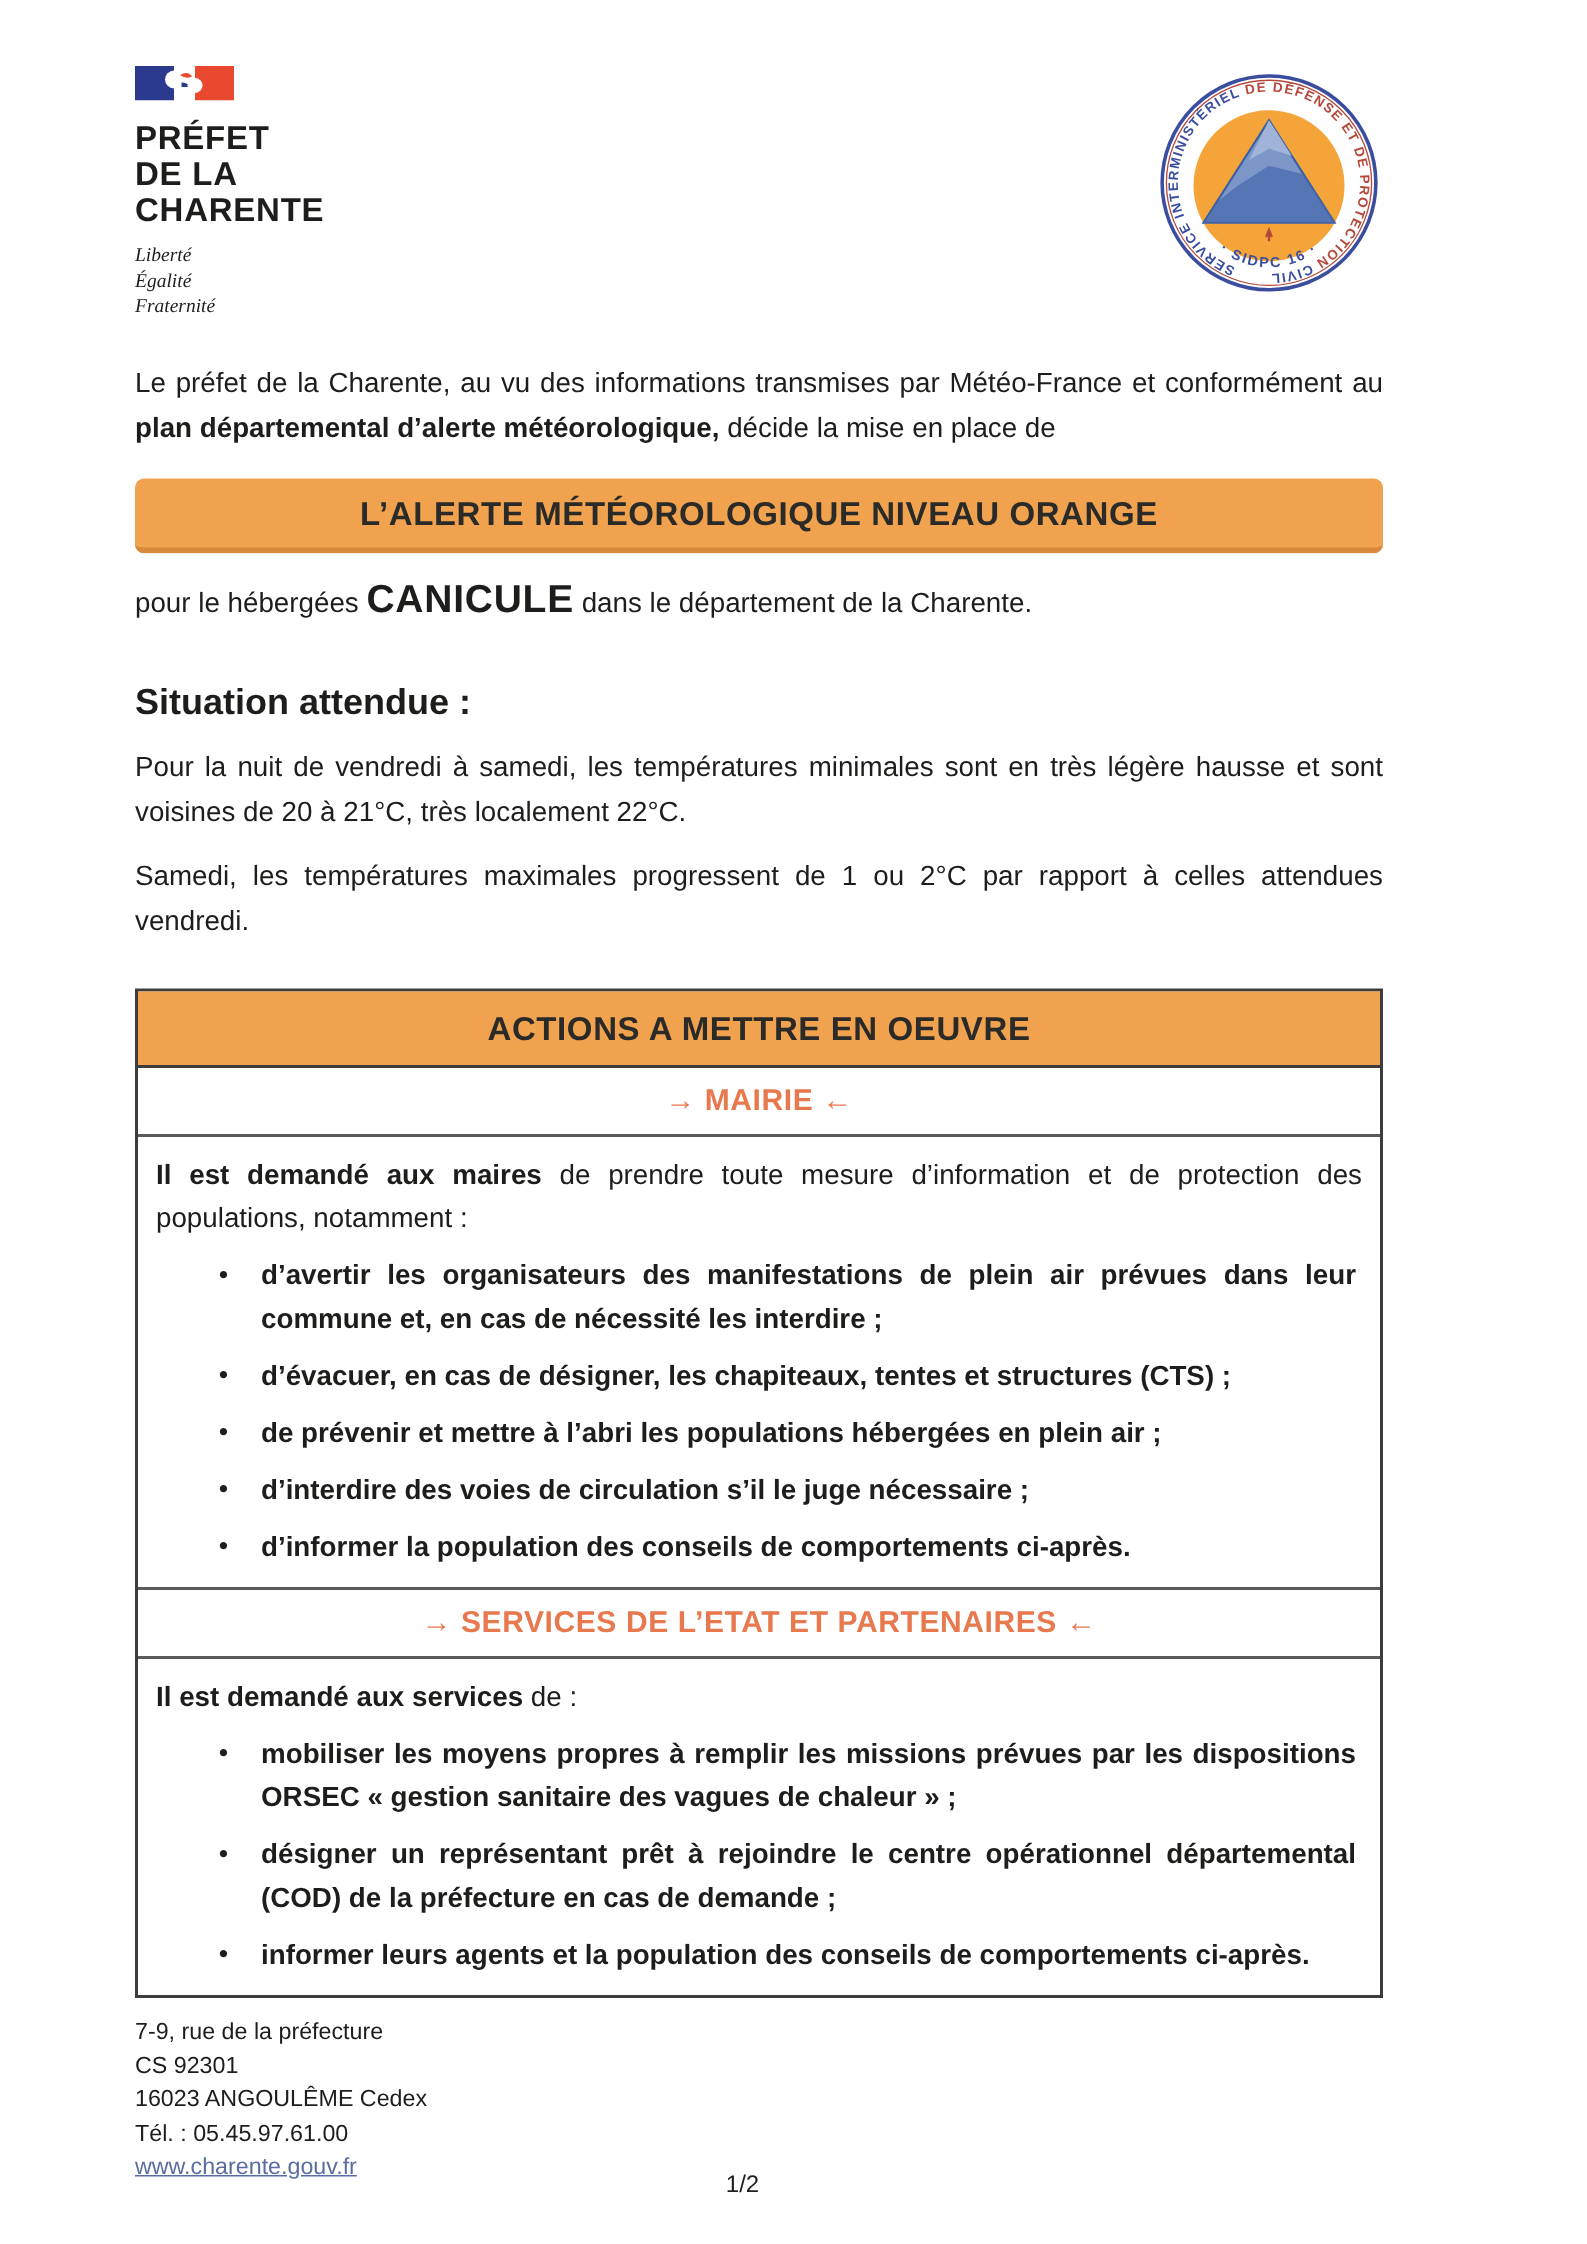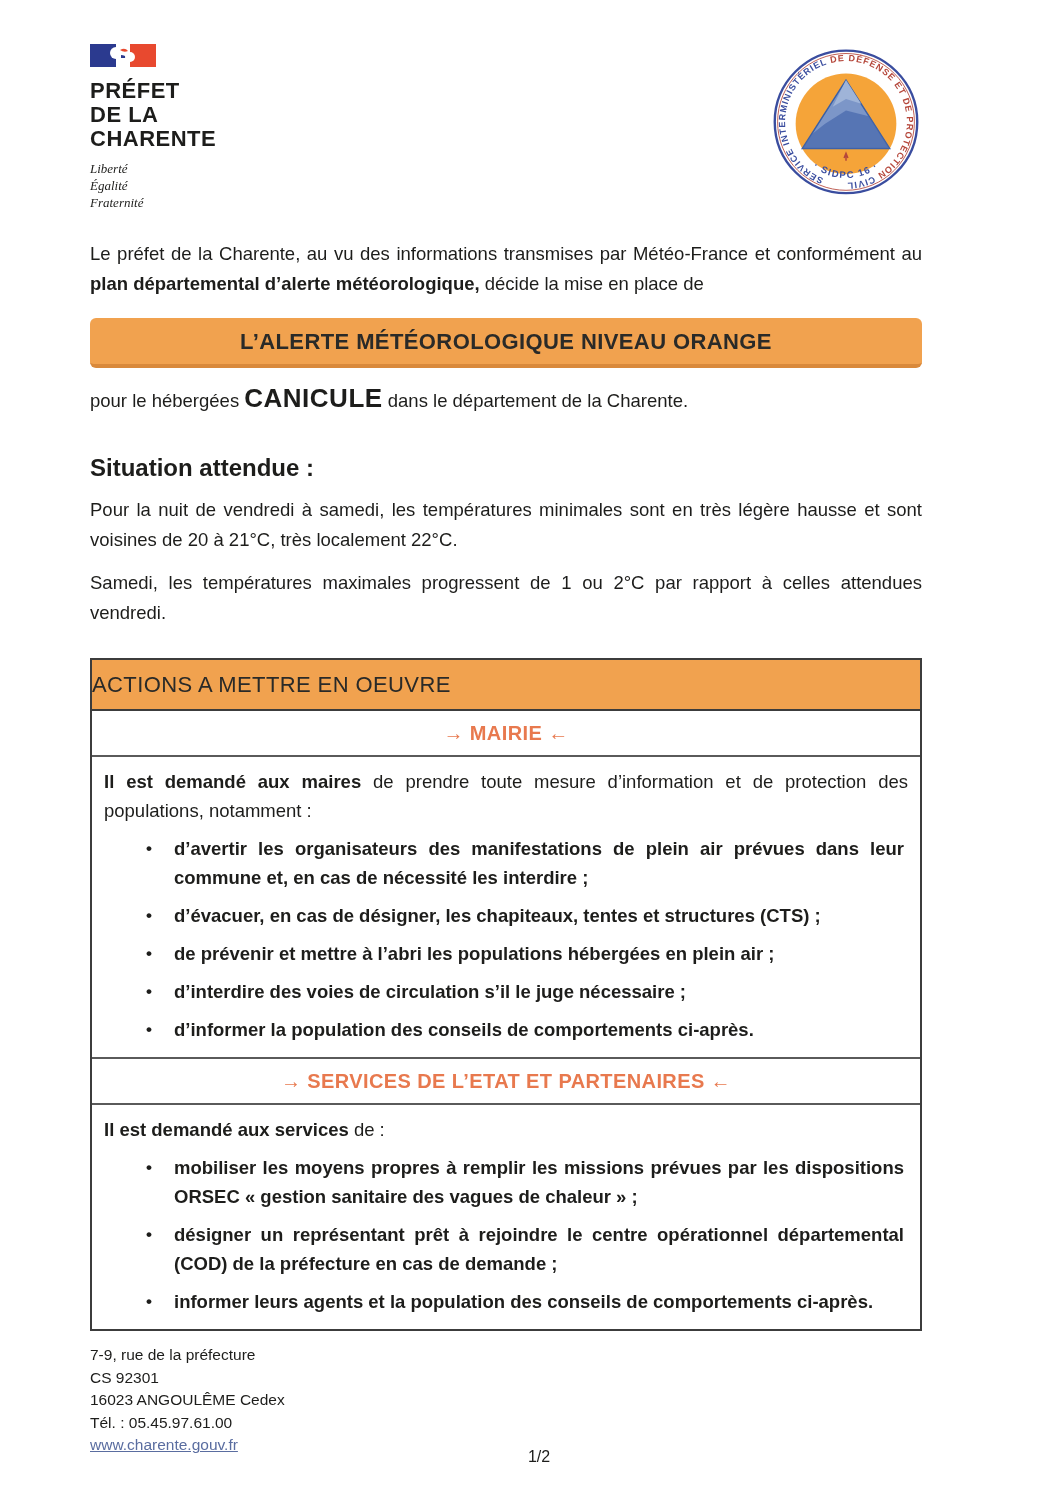--- a/index.html
+++ b/index.html
@@ -39,39 +39,39 @@
   .phenomenon .big{font-weight:bold;font-size:26px;letter-spacing:.5px;}
 
   .situation-heading{margin-top:40px;font-weight:bold;font-size:24px;}
   .situation p{margin:13px 0 0;font-size:18.5px;line-height:30px;text-align:justify;}
 
   
   .actions-table{margin-top:30px;border:2px solid var(--table-border);}
   .t-header{
     background:var(--banner-bg);
     border-bottom:2px solid var(--table-border);
-    text-align:left;font-weight:normal;font-size:22px;letter-spacing:.4px;
+    text-align:center;font-weight:bold;font-size:22px;letter-spacing:.4px;
     padding:12px 0 11px;color:#2a2a28;
   }
   .t-section-title{
     text-align:center;color:var(--section-title);
     font-weight:bold;font-size:20px;letter-spacing:.4px;
     padding:11px 0 10px;border-bottom:2px solid var(--row-border);
   }
   .t-body{padding:10px 12px 4px;font-size:18.5px;line-height:29px;text-align:justify;}
   .t-body.with-sep{border-bottom:2px solid var(--row-border);}
   .t-body .lead{margin:0;}
   .t-body ul{margin:9px 0 0;padding:0 0 0 70px;list-style:none;}
   .t-body li{position:relative;margin-bottom:9px;padding-right:4px;font-weight:bold;}
   .t-body li::before{content:"\2022";position:absolute;left:-28px;top:0;font-size:17px;}
 
   
   .footer{position:absolute;left:90px;top:1344px;font-size:15.5px;line-height:22.5px;color:#1d1d1b;}
   .footer .site{color:var(--link);text-decoration:underline;cursor:pointer;}
-  .page-number{position:absolute;top:1448px;left:0;width:100%;text-align:center;font-size:16px;color:#1d1d1b;padding-left:44px;}
+  .page-number{position:absolute;top:1448px;left:0;width:100%;text-align:center;font-size:16px;color:#1d1d1b;}
 </style>
 </head>
 <body>
 
 <div class="page">
   <div class="content">
 
     <div class="header">
       <div class="logo-block">
         <div class="logo-flag">

